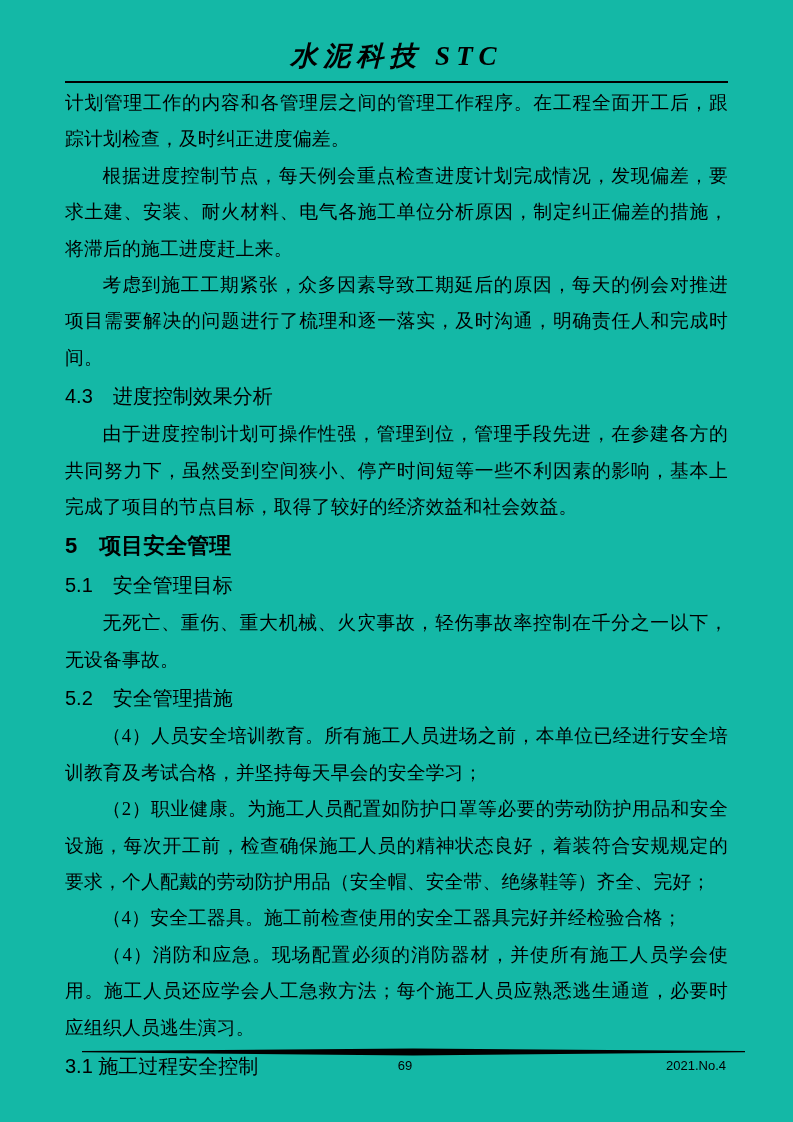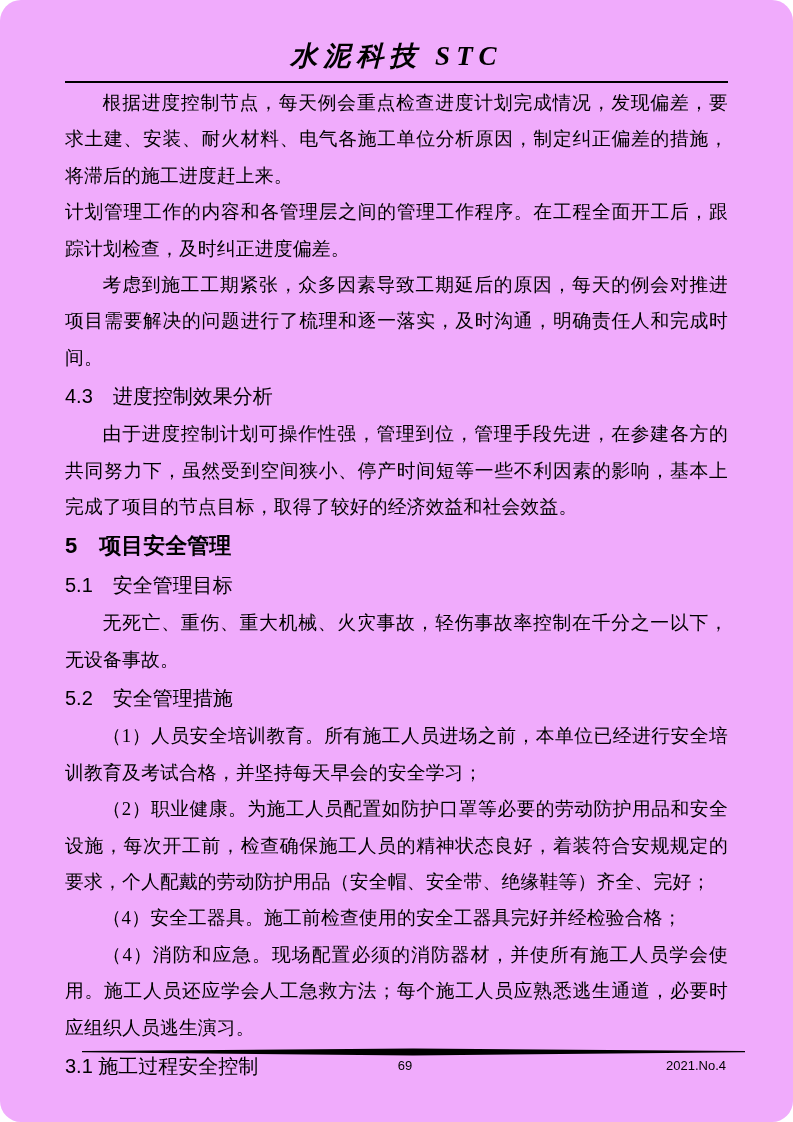--- a/index.html
+++ b/index.html
@@ -4,25 +4,24 @@
 <style>
   html, body {
     margin: 0;
     padding: 0;
     background: #ffffff;
   }
   .page {
     position: relative;
     width: 793px;
     height: 1122px;
-    background: #f0abfc;
+    background: #14b8a6;
     color: #000000;
     overflow: hidden;
     font-family: "Liberation Serif", "DejaVu Serif", serif;
-    border-radius: 21px;
   }
   .content {
     position: absolute;
     left: 65px;
     top: 36px;
     width: 663px;
   }
   .journal-title {
     text-align: center;
     font-family: "Liberation Serif", "DejaVu Serif", serif;
@@ -105,39 +104,39 @@
 <body>
 
 <div class="page">
   <div class="content">
 
     <div class="journal-title">水泥科技 STC</div>
 
     <hr class="header-rule">
 
     <div class="body-text">
+      <p class="para">计划管理工作的内容和各管理层之间的管理工作程序。在工程全面开工后，跟踪计划检查，及时纠正进度偏差。</p>
+
       <p class="para indent">根据进度控制节点，每天例会重点检查进度计划完成情况，发现偏差，要求土建、安装、耐火材料、电气各施工单位分析原因，制定纠正偏差的措施，将滞后的施工进度赶上来。</p>
-
-      <p class="para">计划管理工作的内容和各管理层之间的管理工作程序。在工程全面开工后，跟踪计划检查，及时纠正进度偏差。</p>
 
       <p class="para indent">考虑到施工工期紧张，众多因素导致工期延后的原因，每天的例会对推进项目需要解决的问题进行了梳理和逐一落实，及时沟通，明确责任人和完成时间。</p>
 
       <h2 class="heading-l2">4.3　进度控制效果分析</h2>
 
       <p class="para indent">由于进度控制计划可操作性强，管理到位，管理手段先进，在参建各方的共同努力下，虽然受到空间狭小、停产时间短等一些不利因素的影响，基本上完成了项目的节点目标，取得了较好的经济效益和社会效益。</p>
 
       <h1 class="heading-l1">5　项目安全管理</h1>
 
       <h2 class="heading-l2">5.1　安全管理目标</h2>
 
       <p class="para indent">无死亡、重伤、重大机械、火灾事故，轻伤事故率控制在千分之一以下，无设备事故。</p>
 
       <h2 class="heading-l2">5.2　安全管理措施</h2>
 
-      <p class="para indent">（1）人员安全培训教育。所有施工人员进场之前，本单位已经进行安全培训教育及考试合格，并坚持每天早会的安全学习；</p>
+      <p class="para indent">（4）人员安全培训教育。所有施工人员进场之前，本单位已经进行安全培训教育及考试合格，并坚持每天早会的安全学习；</p>
 
       <p class="para indent">（2）职业健康。为施工人员配置如防护口罩等必要的劳动防护用品和安全设施，每次开工前，检查确保施工人员的精神状态良好，着装符合安规规定的要求，个人配戴的劳动防护用品（安全帽、安全带、绝缘鞋等）齐全、完好；</p>
 
       <p class="para indent">（4）安全工器具。施工前检查使用的安全工器具完好并经检验合格；</p>
 
       <p class="para indent">（4）消防和应急。现场配置必须的消防器材，并使所有施工人员学会使用。施工人员还应学会人工急救方法；每个施工人员应熟悉逃生通道，必要时应组织人员逃生演习。</p>
 
       <h2 class="heading-l2">3.1 施工过程安全控制</h2>
     </div>
   </div>

